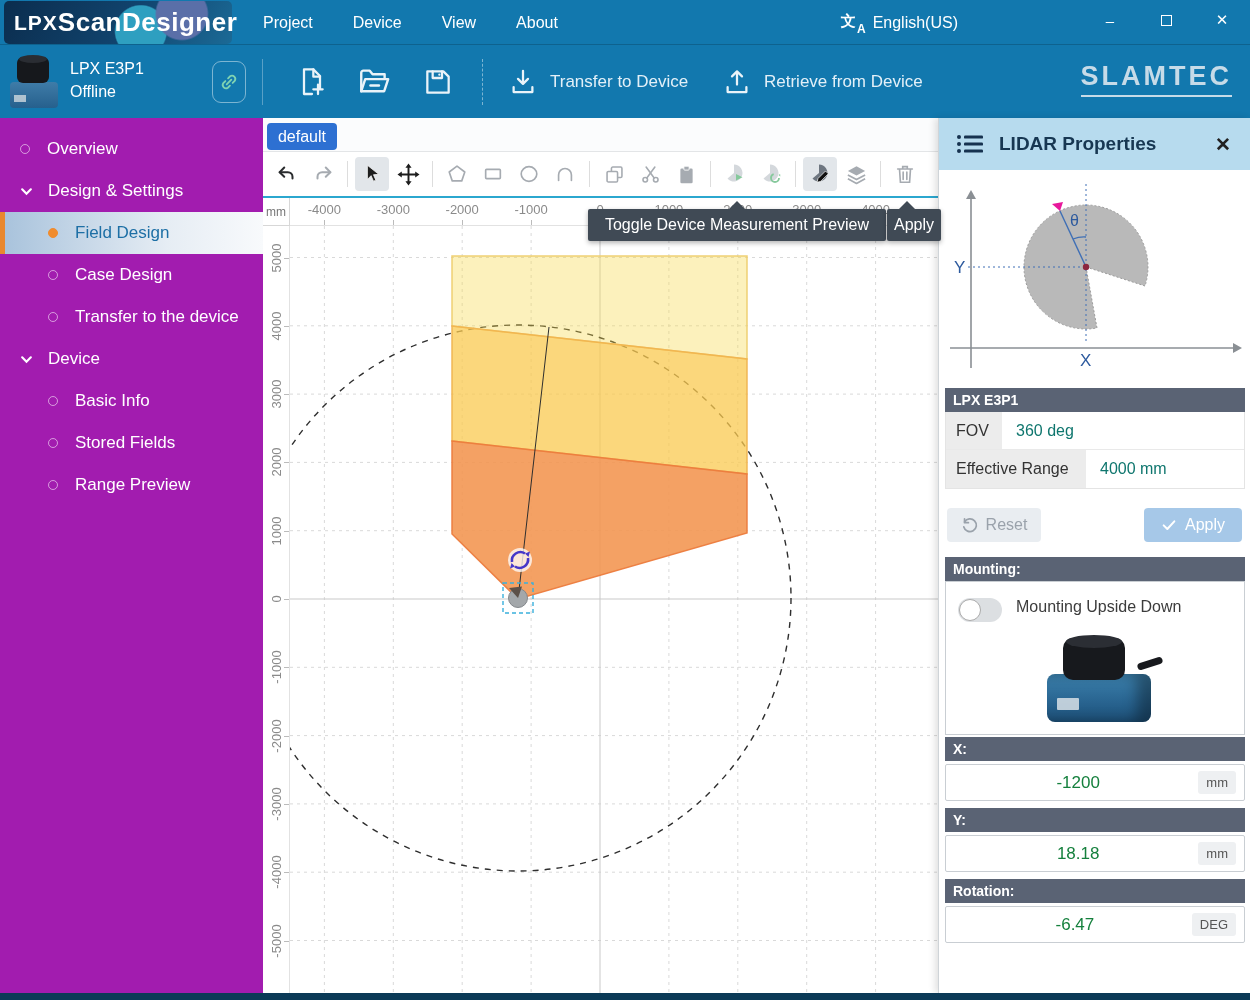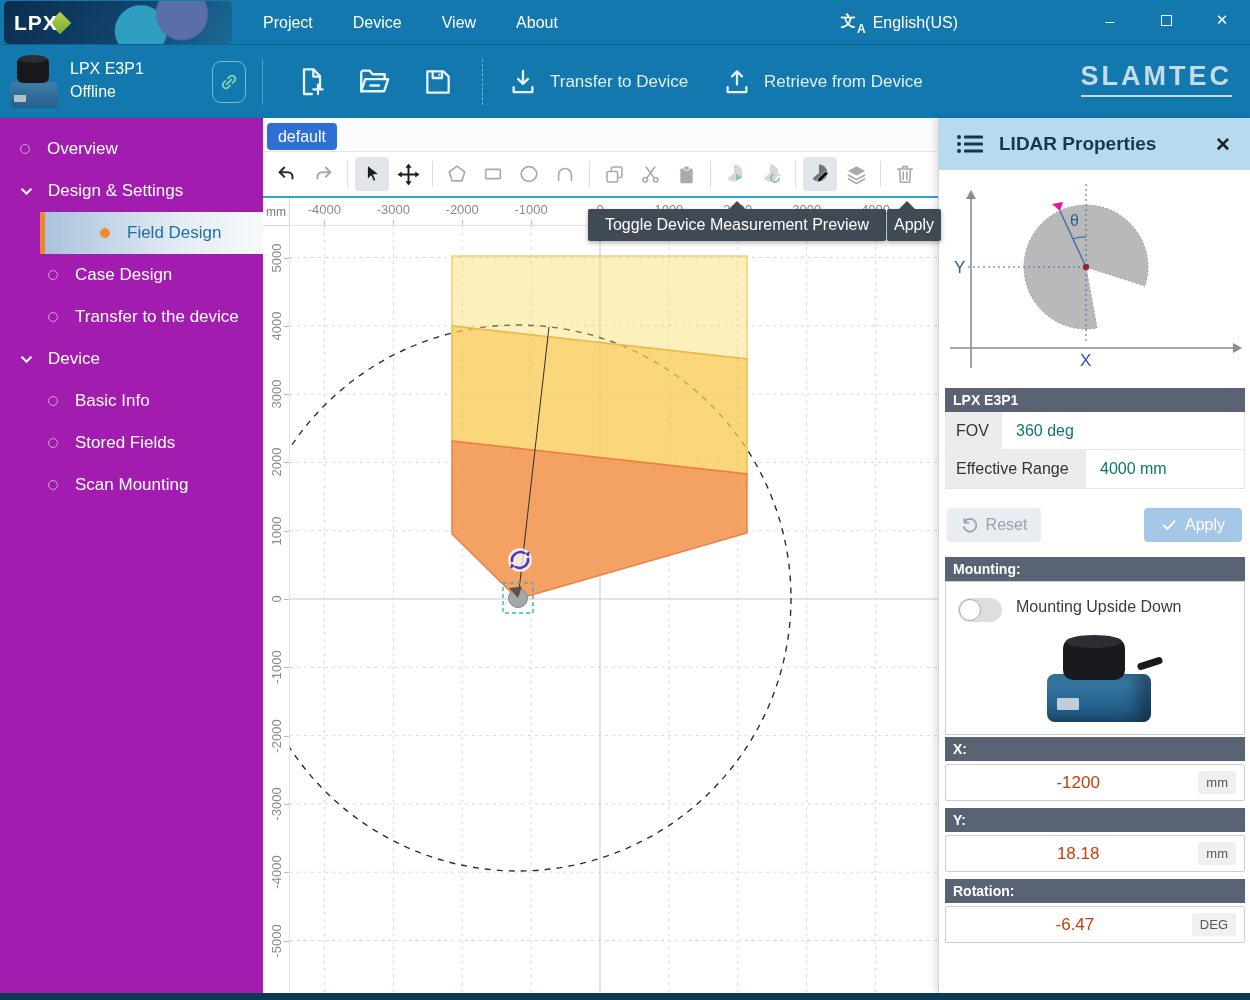--- a/index.html
+++ b/index.html
@@ -42,21 +42,21 @@
   .actionbtn { position:absolute; top:14px; height:46px; display:flex; align-items:center; gap:12px; color:#e3f0f8; font-size:17px; }
   .slamtec { position:absolute; right:18px; top:16px; color:#c6dbe8; font-size:27px; font-weight:bold; letter-spacing:3px; border-bottom:2px solid #c6dbe8; padding-bottom:3px; }
 
   
   .sidebar { position:absolute; left:0; top:118px; width:300px; height:875px; background:#a21caf; border-bottom-right-radius:14px; padding-top:10px; }
   .nav-item { position:relative; height:42px; display:flex; align-items:center; color:#fff; font-size:17px; cursor:default; }
   .nav-item .bullet { width:10px; height:10px; border:1.5px solid rgba(255,255,255,0.55); border-radius:50%; margin-right:17px; }
   .nav-item .chev { margin-right:15px; display:flex; }
   .nav-item.lvl0 { padding-left:20px; }
   .nav-item.lvl1 { padding-left:48px; }
-  .nav-item.selected { background:linear-gradient(90deg,#a9c3dc 0%,#e6edf4 55%,#ffffff 100%); border-left:5px solid #e8882f; padding-left:55px; color:#1d6fa5;margin-left:40px; }
+  .nav-item.selected { background:linear-gradient(90deg,#a9c3dc 0%,#e6edf4 55%,#ffffff 100%); border-left:5px solid #e8882f; padding-left:43px; color:#1d6fa5; }
   .nav-item.selected .bullet { background:#f08c2e; border-color:#f08c2e; }
 
   
   .canvas-wrap { position:absolute; left:263px; top:118px; width:675px; height:875px; background:#fff; }
   .tabstrip { position:absolute; left:0; top:0; width:675px; height:34px; background:#fbfcfd; border-bottom:1px solid #e3e5e7; }
   .tab { position:absolute; left:4px; top:5px; width:70px; height:27px; background:#2d70d2; color:#fff; font-size:16px; border-radius:4px; display:flex; align-items:center; justify-content:center; }
   .cv-toolbar { position:absolute; left:0; top:34px; width:675px; height:44px; background:#fff; display:flex; align-items:center; padding-left:6px; }
   .tbtn { width:34px; height:34px; margin:0 1px; border-radius:4px; display:flex; align-items:center; justify-content:center; color:#a6abb1; }
   .tbtn.dark { color:#2a2c2e; }
   .tbtn.active { background:#e2e6ea; }
@@ -92,35 +92,36 @@
   .toggle { position:absolute; left:12px; top:16px; width:44px; height:24px; background:#dcdfe2; border-radius:12px; }
   .toggle .knob { position:absolute; left:1px; top:1px; width:22px; height:22px; background:#fff; border:1px solid #aaa; border-radius:50%; }
   .mount-label { position:absolute; left:70px; top:16px; font-size:16px; color:#3c3c3c; }
   .lidar-photo { position:absolute; left:95px; top:52px; width:120px; height:92px; }
   .lidar-photo .body { position:absolute; left:6px; bottom:4px; width:104px; height:48px; border-radius:8px; background:linear-gradient(180deg,#3c81ad 0%,#28638f 60%,#1d5078 100%); box-shadow:inset -14px 0 14px rgba(0,0,0,0.35); }
   .lidar-photo .cyl { position:absolute; left:22px; top:4px; width:62px; height:42px; border-radius:10px; background:#17191d; }
   .lidar-photo .cyltop { position:absolute; left:25px; top:1px; width:56px; height:13px; border-radius:50%; background:#2b2e34; }
   .lidar-photo .cable { position:absolute; right:-2px; top:26px; width:26px; height:7px; background:#17191d; border-radius:4px; transform:rotate(-18deg); }
   .lidar-photo .lbl { position:absolute; left:16px; bottom:16px; width:22px; height:12px; background:#d8e0e6; opacity:.85; border-radius:1px; }
   .field-input { position:absolute; left:6px; width:300px; height:37px; border:1px solid #c9ced3; border-radius:2px; background:#fff; display:flex; align-items:center; }
-  .field-value { font-size:17px; color:#c2410c; margin-left:12px; flex:1; }
+  .field-value { font-size:17px; color:#15803d; margin-left:12px; flex:1; }
   .unit-chip { margin-right:8px; background:#eef0f2; border-radius:3px; font-size:13px; color:#555; padding:4px 8px; }
 
   .bottom-strip { position:absolute; left:0; top:993px; width:1250px; height:7px; background:#0b3a57; }
   svg { display:block; }
 </style>
 </head>
 <body>
 
 <div id="window">
 
   <div class="menubar">
     <div class="logo">
       <span class="lpx">LPX</span>
       <span class="xmark"></span>
+      <span class="appname">ScanDesigner</span>
     </div>
     <div class="menus">
       <span class="menu-item">Project</span>
       <span class="menu-item">Device</span>
       <span class="menu-item">View</span>
       <span class="menu-item">About</span>
     </div>
     <div class="lang">
       <span class="glyph">
         <span class="g1">文</span>
@@ -231,21 +232,21 @@
     <div class="nav-item lvl1">
       <span class="bullet"></span>
       <span>Basic Info</span>
     </div>
     <div class="nav-item lvl1">
       <span class="bullet"></span>
       <span>Stored Fields</span>
     </div>
     <div class="nav-item lvl1">
       <span class="bullet"></span>
-      <span>Scan Mounting</span>
+      <span>Range Preview</span>
     </div>
   </div>
 
   <div class="canvas-wrap">
     <div class="tabstrip">
       <div class="tab">default</div>
     </div>
 
     <div class="cv-toolbar">
       <span class="tbtn dark">

